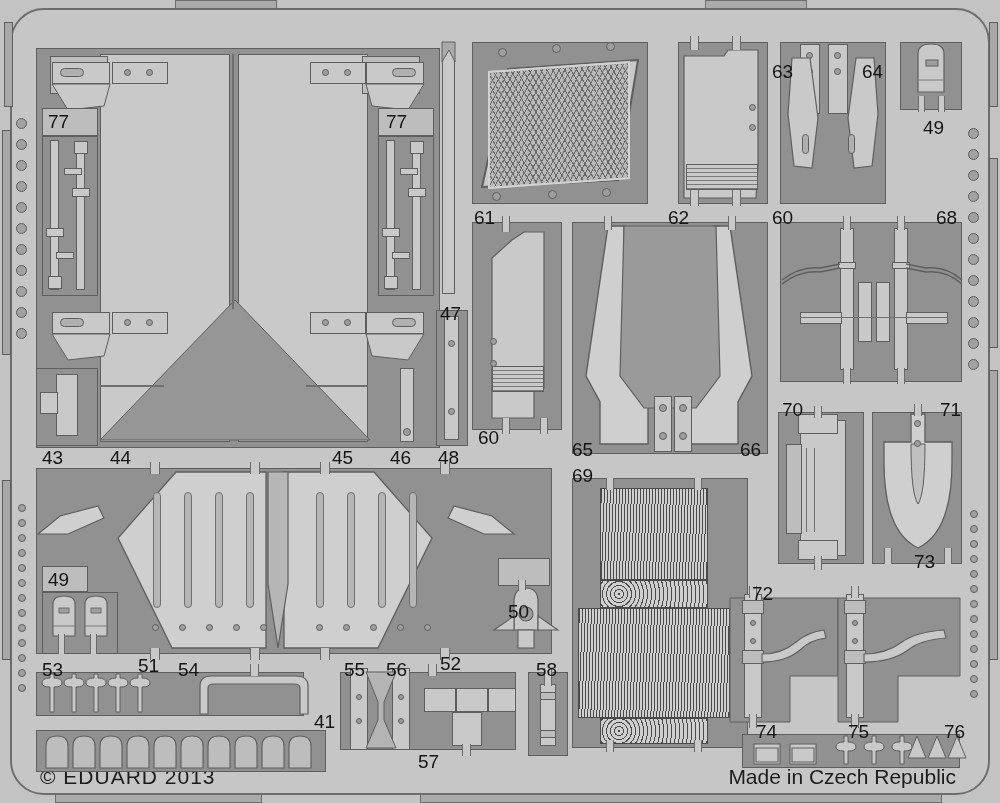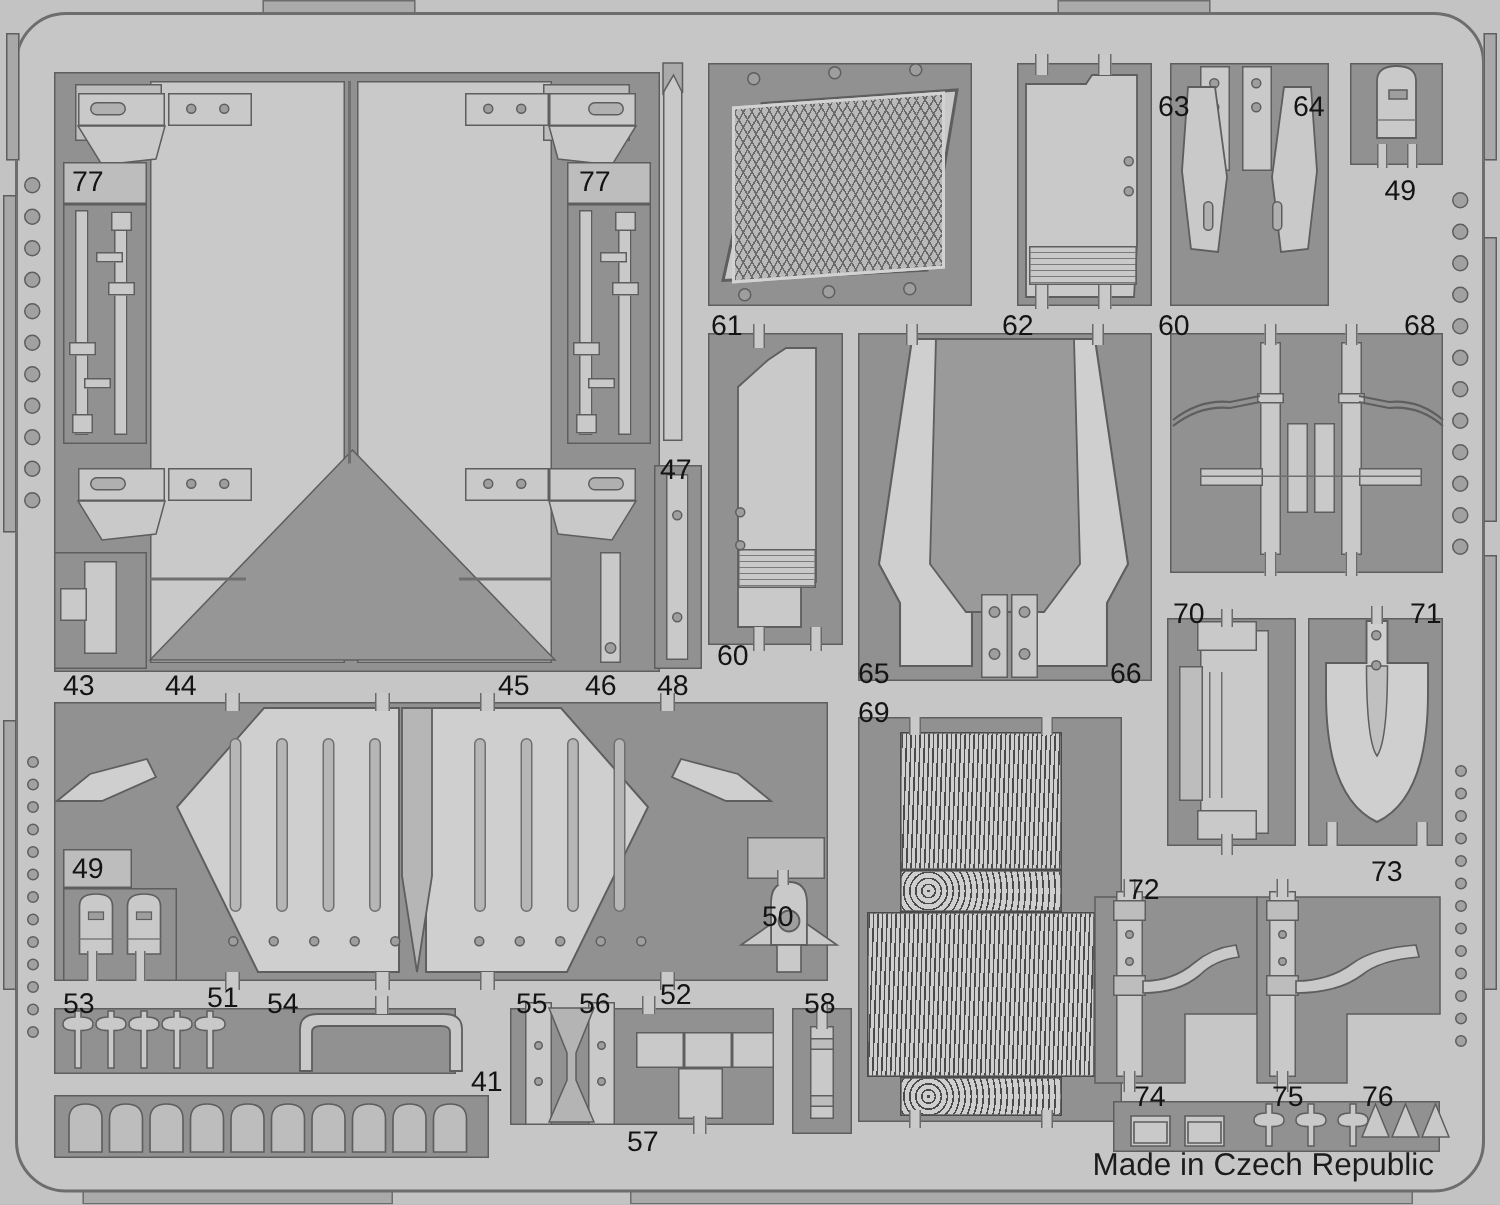--- a/index.html
+++ b/index.html
@@ -113,20 +113,21 @@
 
 <div id="sheet">
 
   <div class="tab" style="left:175px;top:0px;width:100px;height:12px;"></div>
   <div class="tab" style="left:705px;top:0px;width:100px;height:12px;"></div>
   <div class="tab" style="left:55px;bottom:0px;width:205px;height:12px;"></div>
   <div class="tab" style="left:420px;bottom:0px;width:520px;height:12px;"></div>
 
   <div id="fret"></div>
 
+  <div class="copy">© EDUARD 2013</div>
   <div class="made">Made in Czech Republic</div>
 
   <div class="sprockets" style="left:16px;top:118px;">
     <i></i>
       <i></i>
       <i></i>
       <i></i>
       <i></i>
       <i></i>
       <i></i>
@@ -609,19 +610,19 @@
       <div class="num" style="left: 42px; top: 660px;">53</div>
       <div class="num" style="left: 138px; top: 656px;">51</div>
       <div class="num" style="left: 178px; top: 660px;">54</div>
       <div class="num" style="left: 344px; top: 660px;">55</div>
       <div class="num" style="left: 386px; top: 660px;">56</div>
       <div class="num" style="left: 440px; top: 654px;">52</div>
       <div class="num" style="left: 536px; top: 660px;">58</div>
       <div class="num" style="left: 314px; top: 712px;">41</div>
       <div class="num" style="left: 418px; top: 752px;">57</div>
       <div class="num" style="left: 752px; top: 584px;">72</div>
-      <div class="num" style="left: 914px; top: 572px;">73</div>
+      <div class="num" style="left: 914px; top: 552px;">73</div>
       <div class="num" style="left: 756px; top: 722px;">74</div>
       <div class="num" style="left: 848px; top: 722px;">75</div>
-      <div class="num" style="left: 908px; top: 722px; text-align: right;">76</div>
+      <div class="num" style="left: 944px; top: 722px; text-align: right;">76</div>
     </div>
 
 </div>
 
 </body></html>

